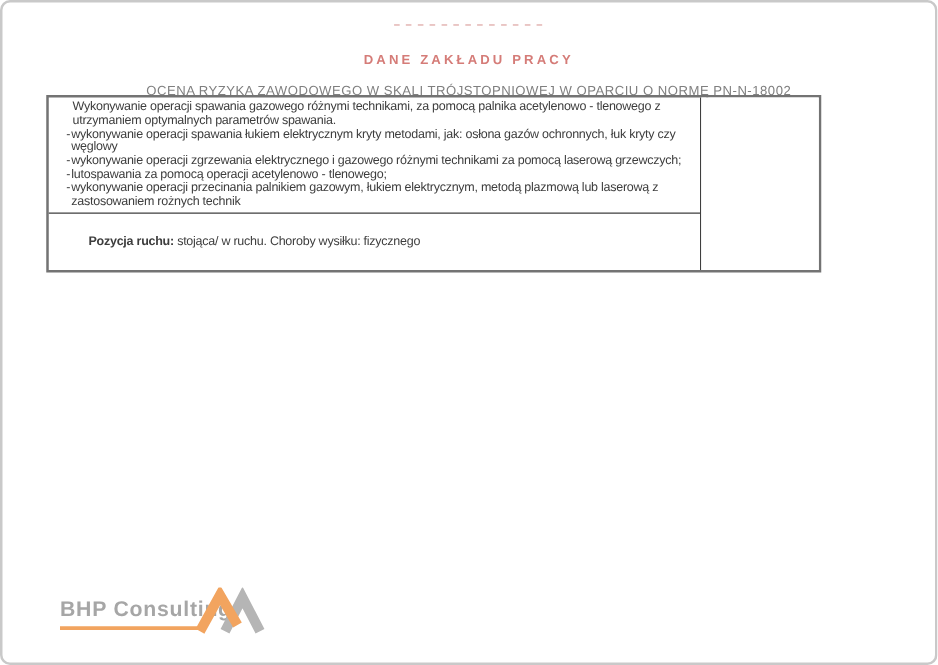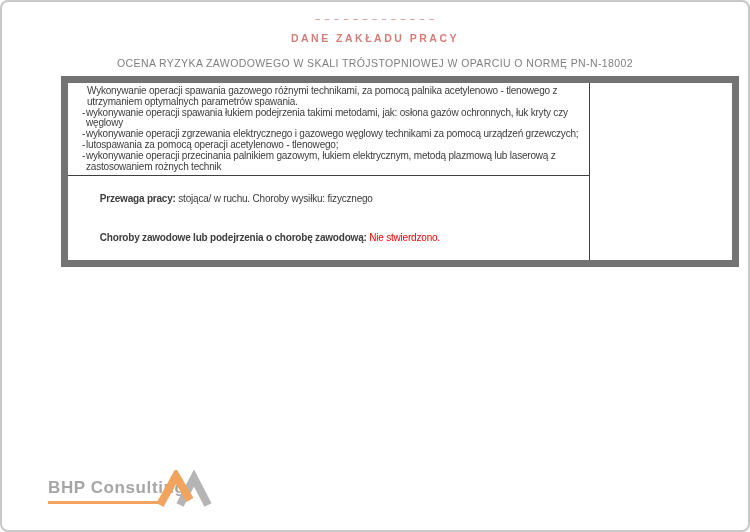--- a/index.html
+++ b/index.html
@@ -11,33 +11,32 @@
     overflow:hidden;
   }
 
   
   .doc-header { position:absolute; top:12px; left:0; width:100%; text-align:center; }
   .dash-row {
     color:#dba09e; font-weight:bold; font-size:9px; letter-spacing:1px;
     line-height:10px;
   }
   .doc-title {
-    margin-top:8px; color:#d57c78; font-weight:bold; font-size:10.5px;
+    margin-top:18px; color:#d57c78; font-weight:bold; font-size:10.5px;
     letter-spacing:2.5px;
   }
   .doc-subtitle {
     margin-top:13px; color:#7f7f7f; font-size:10.5px; letter-spacing:0.4px;
   }
 
   
   .risk-table {
-    position:absolute; left:35px; top:74px; width:678px;
-    display:flex; border:7px solid #737373;
+    position:absolute; left:35px; top:74px; width:620px;
+    display:flex; border:2px solid #737373;
     color:#3d3d3d;
-    margin-left:24px;
   }
   .col-left { width:522px; border-right:1px solid #3f3f3f; }
   .col-right { flex:1; background:#fff; }
   .cell-tasks {
     border-bottom:1px solid #3f3f3f;
     padding:3px 6px 3px 6px;
     font-size:10px; line-height:10.8px; letter-spacing:-0.2px;
   }
   .intro { margin-left:13px; }
   .bullet-line { display:flex; }
@@ -74,42 +73,39 @@
     <div class="doc-subtitle">OCENA RYZYKA ZAWODOWEGO W SKALI TRÓJSTOPNIOWEJ W OPARCIU O NORMĘ PN-N-18002</div>
   </div>
 
   <div class="risk-table">
     <div class="col-left">
 
       <div class="cell-tasks">
         <div class="intro">Wykonywanie operacji spawania gazowego różnymi technikami, za pomocą palnika acetylenowo - tlenowego z utrzymaniem optymalnych parametrów spawania.</div>
         <div class="bullet-line">
           <span class="bullet-dash">-</span>
-          <span class="bullet-text">wykonywanie operacji spawania łukiem podejrzenia takimi metodami, jak: osłona gazów ochronnych, łuk kryty czy węglowy</span>
+          <span class="bullet-text">wykonywanie operacji spawania łukiem elektrycznym kryty metodami, jak: osłona gazów ochronnych, łuk kryty czy węglowy</span>
         </div>
         <div class="bullet-line">
           <span class="bullet-dash">-</span>
-          <span class="bullet-text">wykonywanie operacji zgrzewania elektrycznego i gazowego węglowy technikami za pomocą urządzeń grzewczych;</span>
+          <span class="bullet-text">wykonywanie operacji zgrzewania elektrycznego i gazowego różnymi technikami za pomocą laserową grzewczych;</span>
         </div>
         <div class="bullet-line">
           <span class="bullet-dash">-</span>
           <span class="bullet-text">lutospawania za pomocą operacji acetylenowo - tlenowego;</span>
         </div>
         <div class="bullet-line">
           <span class="bullet-dash">-</span>
           <span class="bullet-text">wykonywanie operacji przecinania palnikiem gazowym, łukiem elektrycznym, metodą plazmową lub laserową z zastosowaniem rożnych technik</span>
         </div>
       </div>
 
       <div class="cell-details">
         <div class="detail-line">
-          <span class="b">Przewaga pracy:</span><span class="pre"> stojąca/ w ruchu. Choroby wysiłku: fizycznego</span>
-        </div>
-        <div class="detail-line">
-          <span class="b">Choroby zawodowe lub podejrzenia o chorobę zawodową:</span><span class="red pre"> Nie stwierdzono.</span>
+          <span class="b">Pozycja ruchu:</span><span class="pre"> stojąca/ w ruchu. Choroby wysiłku: fizycznego</span>
         </div>
       </div>
 
     </div>
     <div class="col-right"></div>
   </div>
 
   <div class="logo">
     <span class="logo-text">BHP Consulting</span>
     <span class="logo-underline"></span>

